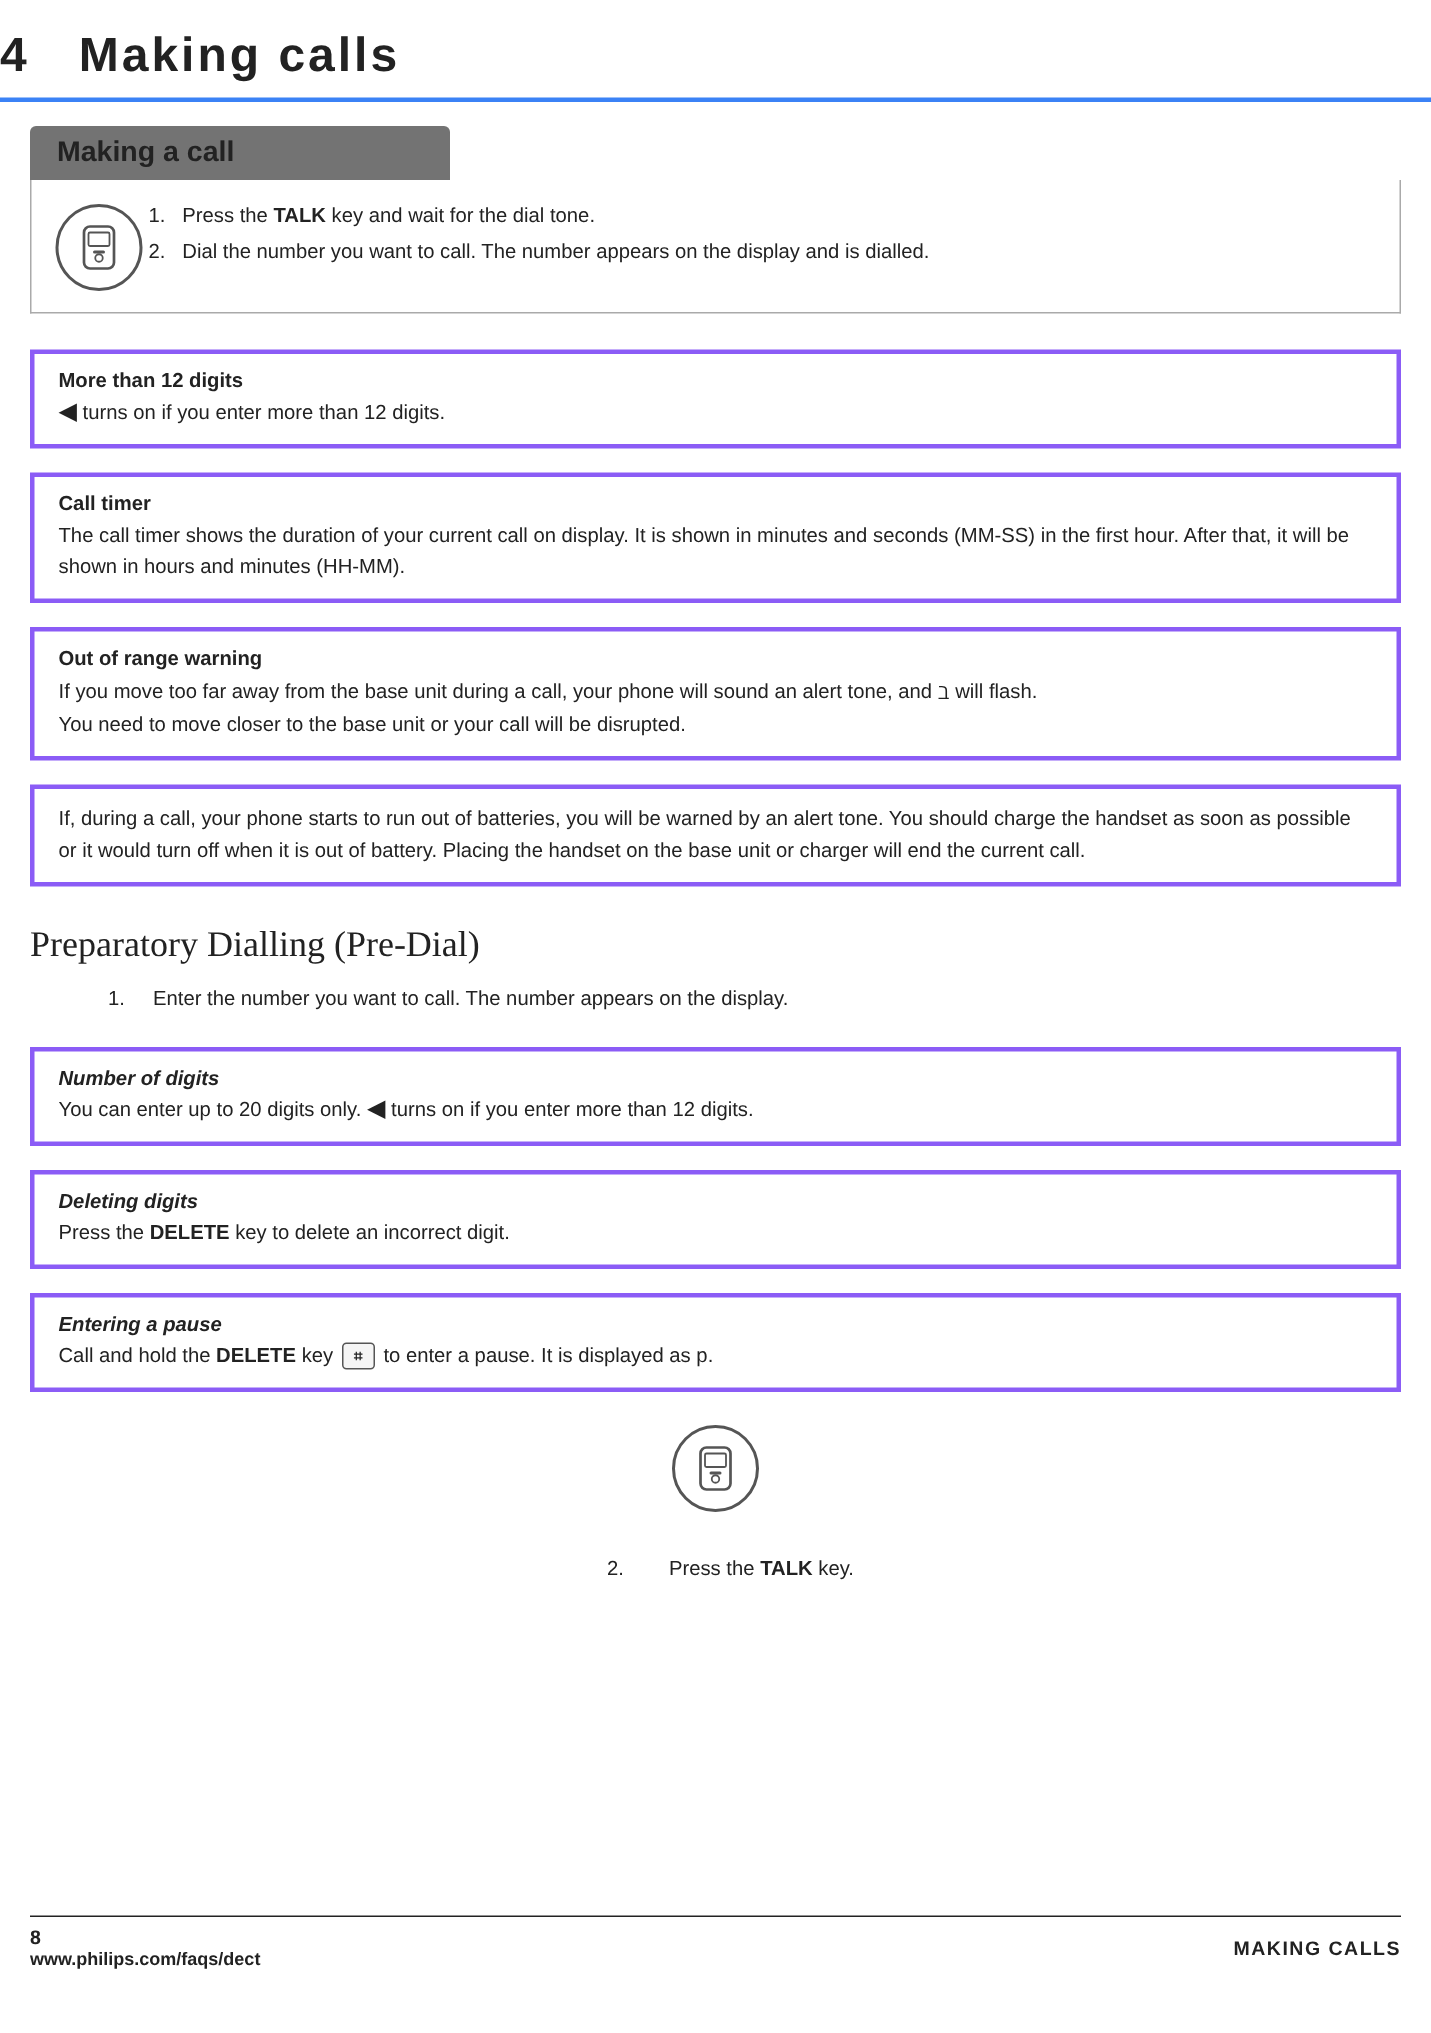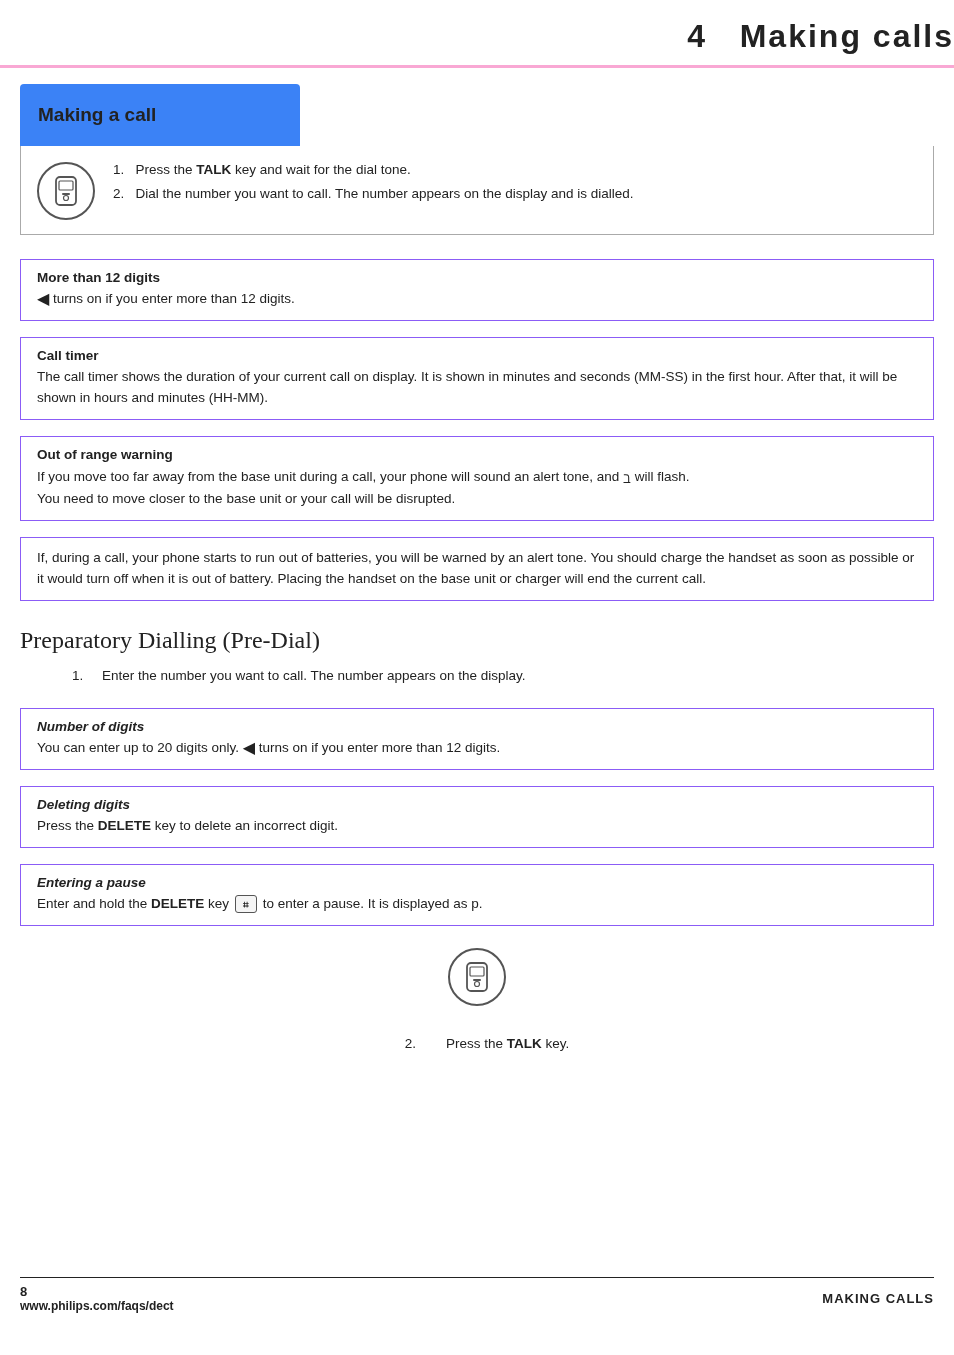--- a/index.html
+++ b/index.html
@@ -18,56 +18,56 @@
       width: 954px;
       min-height: 1355px;
       background: #fff;
       padding: 0 0 40px 0;
       display: flex;
       flex-direction: column;
     }
 
     
     .chapter-header {
-      text-align: right;
+      text-align: left;
       padding: 18px 0 10px 0;
-      border-bottom: 3px solid #f9a8d4;
+      border-bottom: 3px solid #3b82f6;
       margin-bottom: 16px;
     }
     .chapter-title {
       font-family: 'Arial Black', Arial, sans-serif;
       font-size: 32px;
       font-weight: 900;
       letter-spacing: 2px;
     }
 
     .making-call-section {
       margin: 0 20px 16px 20px;
     }
 
     .making-call-header {
-      background: #3b82f6;
+      background: #737373;
       border-radius: 4px 4px 0 0;
-      padding: 20px 18px;
+      padding: 7px 18px;
       display: inline-block;
       min-width: 280px;
     }
     .making-call-header-text {
       font-size: 19px;
       font-weight: 900;
     }
 
     .making-call-body {
       border: 1px solid #aaa;
       border-top: none;
       padding: 14px 0 14px 16px;
       display: flex;
       flex-direction: row;
       align-items: flex-start;
-      gap: 18px;
+      gap: 4px;
     }
 
     
     .handset-icon {
       width: 58px;
       height: 58px;
       border-radius: 50%;
       border: 2px solid #555;
       display: flex;
       align-items: center;
@@ -84,21 +84,21 @@
     .steps {
       flex: 1;
     }
     .step {
       margin-bottom: 4px;
       line-height: 1.5;
     }
 
     
     .info-box {
-      border: 1px solid #8b5cf6;
+      border: 3px solid #8b5cf6;
       margin: 8px 20px;
       padding: 10px 16px;
     }
     .info-box-title {
       font-weight: 900;
       font-size: 13.5px;
       margin-bottom: 4px;
     }
     .info-box-body {
       font-size: 13.5px;
@@ -290,21 +290,21 @@
   <div class="info-box info-box-italic">
     <div class="info-box-title"><em>Deleting digits</em></div>
     <div class="info-box-body">
       <span>Press the </span><strong>DELETE</strong><span> key to delete an incorrect digit.</span>
     </div>
   </div>
 
   <div class="info-box info-box-italic">
     <div class="info-box-title"><em>Entering a pause</em></div>
     <div class="info-box-body">
-      <span>Enter and hold the </span><strong>DELETE</strong><span> key </span>
+      <span>Call and hold the </span><strong>DELETE</strong><span> key </span>
       <span class="pause-key-icon">⌗</span>
       <span> to enter a pause.  It is displayed as p.</span>
     </div>
   </div>
 
   <div class="step2-section">
     <div class="handset-icon">
       <svg viewBox="0 0 34 34" fill="none" xmlns="http://www.w3.org/2000/svg">
         <rect x="7" y="3" width="20" height="28" rx="4" stroke="#555" stroke-width="1.8" fill="none"></rect>
         <rect x="10" y="7" width="14" height="9" rx="1" stroke="#555" stroke-width="1.2" fill="none"></rect>

